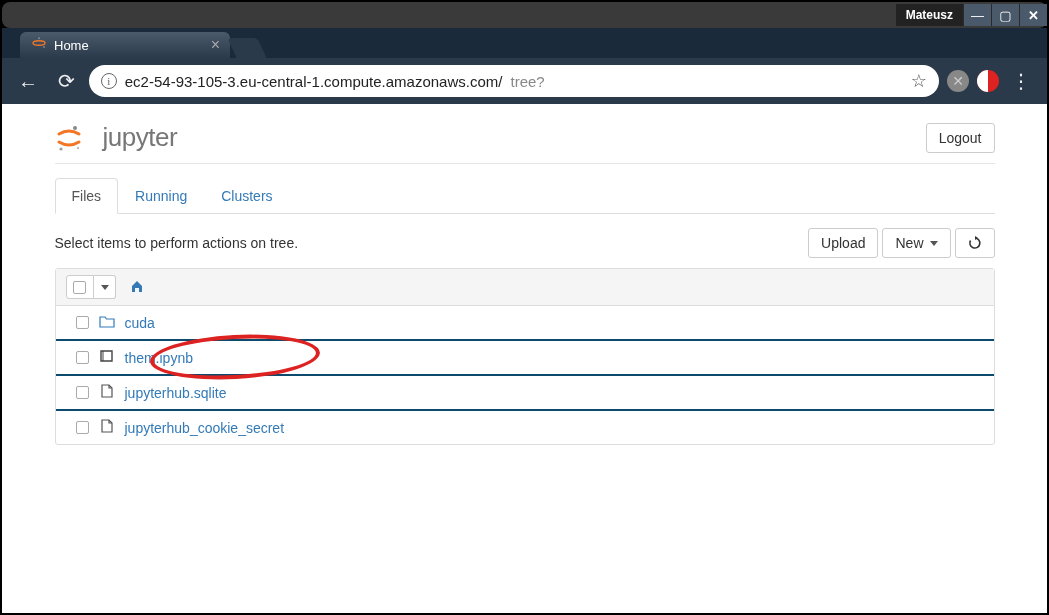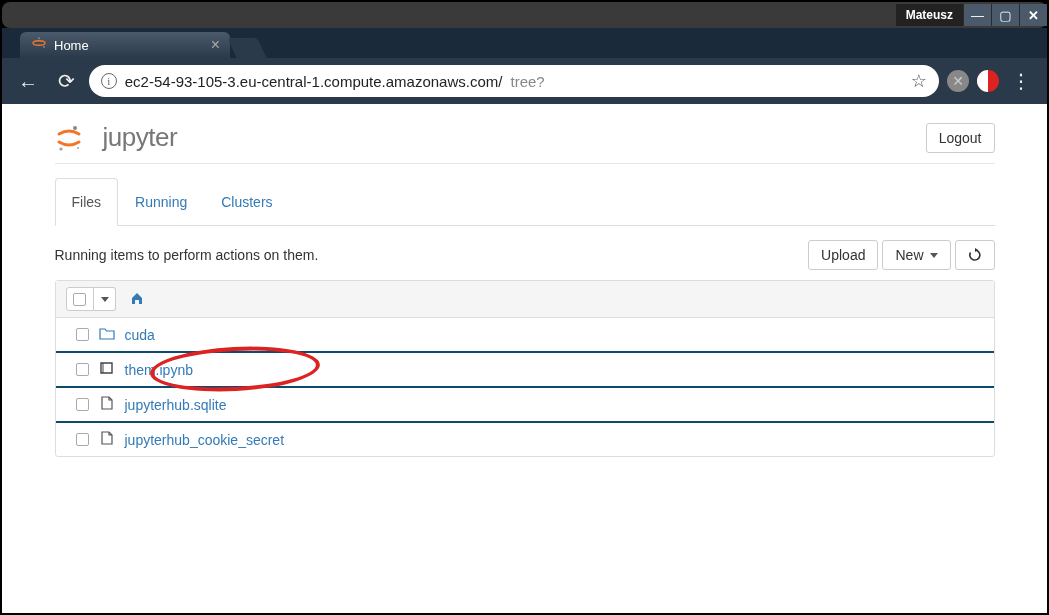--- a/index.html
+++ b/index.html
@@ -37,21 +37,21 @@
 
 
 .page { background: #fff; height: calc(615px - 26px - 30px - 46px - 4px); overflow: auto; }
 .container { width: 940px; margin: 0 auto; padding-top: 18px; }
 .header { display: flex; align-items: center; justify-content: space-between; padding-bottom: 10px; border-bottom: 1px solid #e6e6e6; }
 .logo-wrap { display: flex; align-items: center; gap: 20px; cursor: pointer; }
 .jup-text { color: #777; font-size: 26px; font-weight: 400; letter-spacing: -0.5px; }
 .btn { background: #fff; border: 1px solid #ccc; padding: 6px 12px; font-size: 14px; cursor: pointer; border-radius: 3px; color: #333; display: inline-flex; align-items: center; gap: 4px; }
 
 .tabs { margin-top: 14px; display: flex; border-bottom: 1px solid #ddd; }
-.tab-item { padding: 15px 16px; font-size: 14px; color: #337ab7; cursor: pointer; border: 1px solid transparent; border-bottom: none; border-radius: 4px 4px 0 0; }
+.tab-item { padding: 9px 16px; font-size: 14px; color: #337ab7; cursor: pointer; border: 1px solid transparent; border-bottom: none; border-radius: 4px 4px 0 0; }
 .tab-item.active { color: #555; background: #fff; border-color: #ddd; border-bottom: 1px solid #fff; margin-bottom: -1px; }
 
 .action-row { display: flex; align-items: center; justify-content: space-between; margin-top: 14px; margin-bottom: 10px; }
 .hint { color: #333; font-size: 14px; }
 .action-btns { display: flex; gap: 4px; }
 .caret-down { display: inline-block; width: 0; height: 0; border-left: 4px solid transparent; border-right: 4px solid transparent; border-top: 5px solid #555; margin-left: 2px; vertical-align: middle; }
 
 .listing { border: 1px solid #ddd; border-radius: 3px; }
 .list-header { background: #f5f5f5; border-bottom: 1px solid #ddd; padding: 6px 10px; display: flex; align-items: center; gap: 6px; }
 .sel-all-box { width: 28px; height: 24px; border: 1px solid #ccc; background: #fff; display: flex; align-items: center; justify-content: center; border-radius: 3px 0 0 3px; }
@@ -127,21 +127,21 @@
         <button class="btn">Logout</button>
       </div>
 
       <div class="tabs">
         <div class="tab-item active">Files</div>
         <div class="tab-item">Running</div>
         <div class="tab-item">Clusters</div>
       </div>
 
       <div class="action-row">
-        <div class="hint">Running items to perform actions on them.</div>
+        <div class="hint">Select items to perform actions on tree.</div>
         <div class="action-btns">
           <button class="btn">Upload</button>
           <button class="btn">
               <span>New</span>
               <span class="caret-down"></span>
             </button>
           <button class="btn">
             <svg width="14" height="14" viewBox="0 0 14 14">
                 <path d="M 7 2 A 5 5 0 1 1 2.5 4.5" fill="none" stroke="#333" stroke-width="1.6"></path>
                 <path d="M 7 0 L 7 4 L 10 2 Z" fill="#333"></path>

